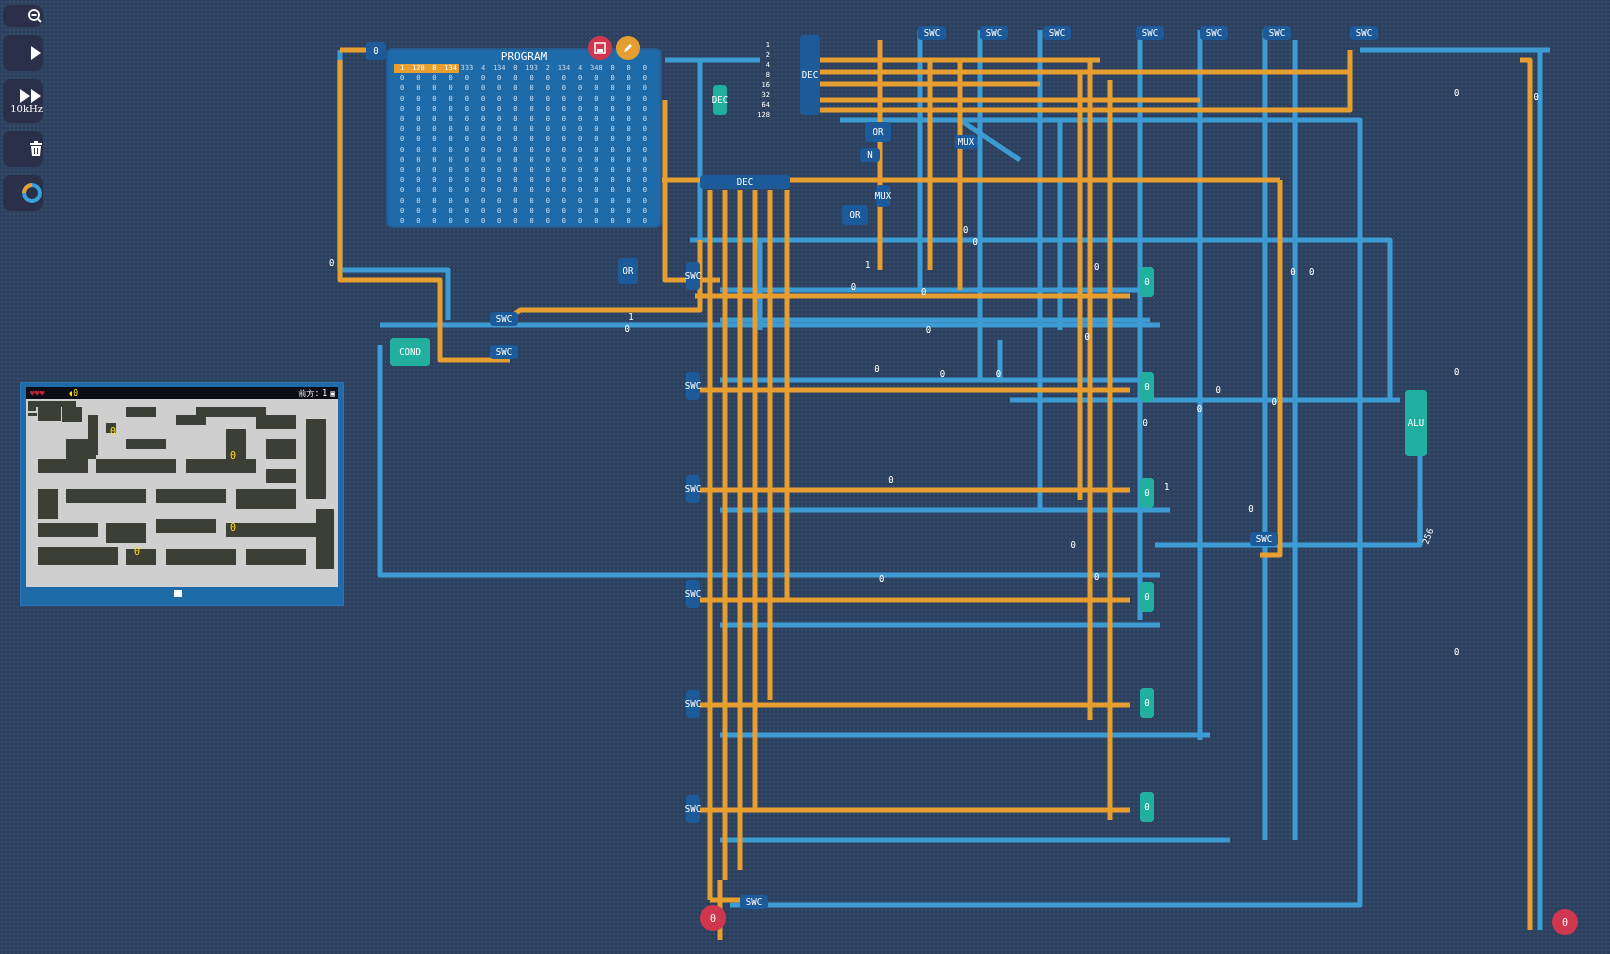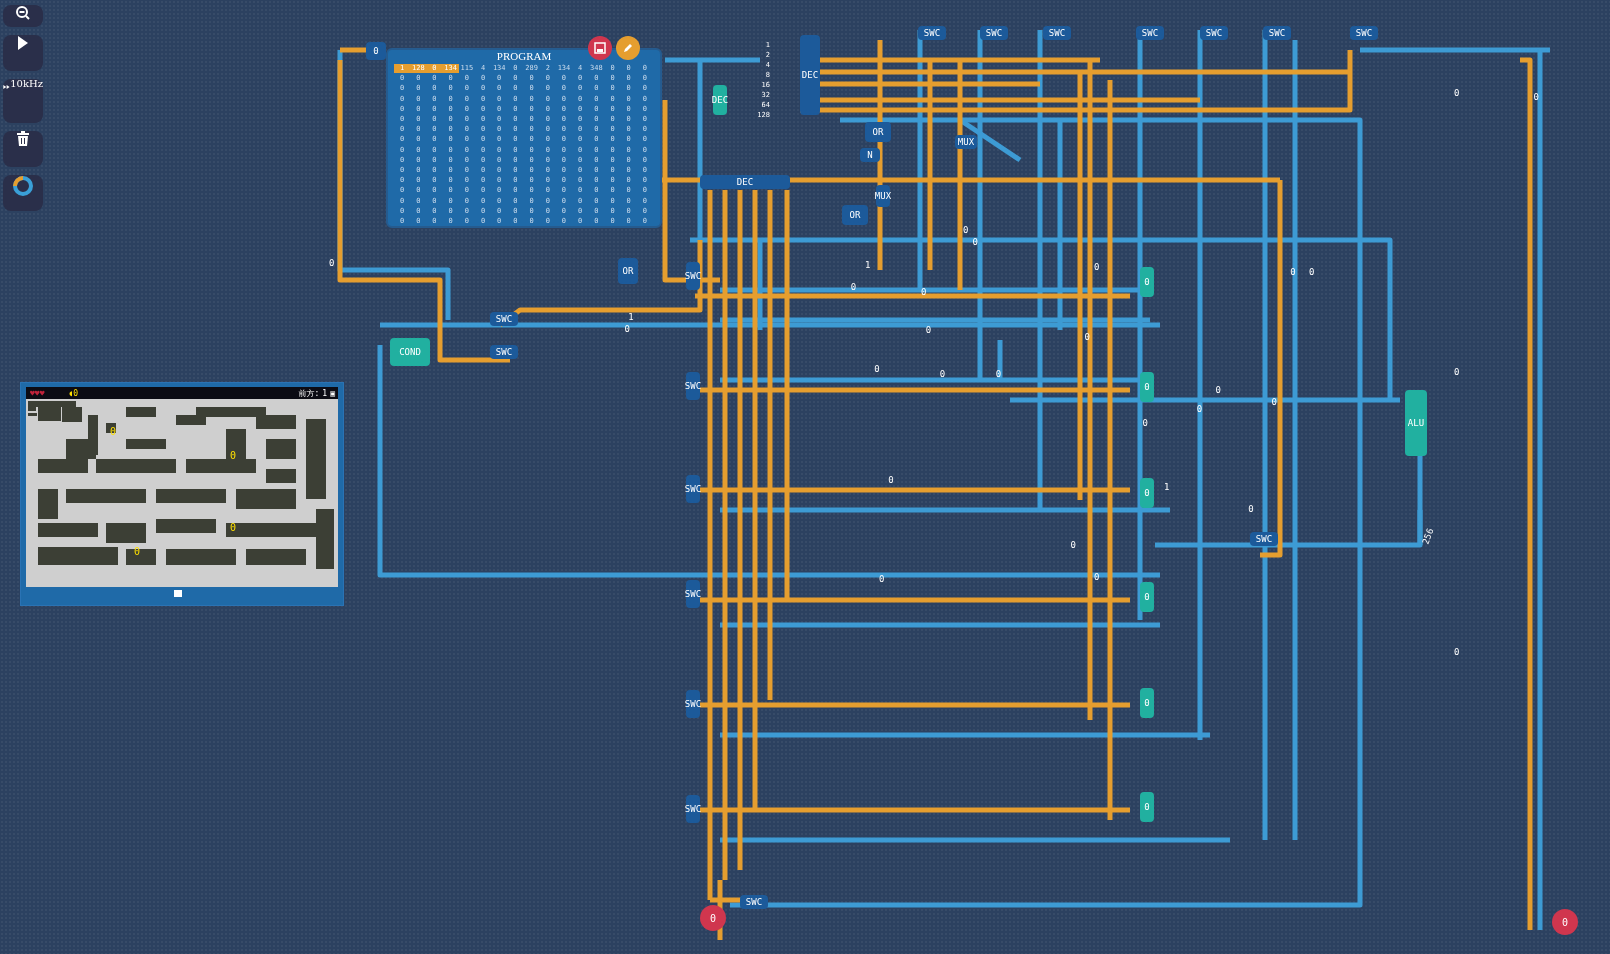--- a/index.html
+++ b/index.html
@@ -1,25 +1,25 @@
 <!DOCTYPE html>
 <html><head>
 <meta charset="utf-8">
 <style>
   html,body{margin:0;padding:0;}
   body{width:1610px;height:954px;overflow:hidden;background:#2c4160;font-family:"DejaVu Sans Mono",monospace;position:relative;
     background-image:radial-gradient(rgba(255,255,255,0.05) 1px, transparent 1px);background-size:4px 4px;}
   #canvas{position:absolute;left:0;top:0;width:1610px;height:954px;}
   .toolbar{position:absolute;left:3px;top:5px;width:40px;display:flex;flex-direction:column;gap:8px;}
-  .tbtn{width:40px;height:36px;background:#2a2f4a;border-radius:8px;display:flex;flex-direction:row;align-items:flex-start;justify-content:center;color:#fff;cursor:pointer;}
+  .tbtn{width:40px;height:36px;background:#2a2f4a;border-radius:8px;display:flex;flex-direction:column;align-items:flex-end;justify-content:center;color:#fff;cursor:pointer;}
   .tbtn.small{height:22px;}
   .tbtn.tall{height:44px;}
   .tbtn .lbl{font-family:"DejaVu Serif",serif;font-size:10px;color:#fff;line-height:10px;}
   .prog{position:absolute;left:386px;top:48px;width:272px;height:176px;background:#1f6aa8;border-radius:6px;border:2px solid #255b8f;}
-  .prog-title{position:absolute;left:0;right:0;top:0;text-align:center;color:#fff;font-size:11px;font-family:Liberation Serif, serif;}
+  .prog-title{position:absolute;left:0;right:0;top:0;text-align:center;color:#fff;font-size:11px;}
   .prog-grid{position:absolute;left:6px;top:14px;display:grid;grid-template-columns:repeat(16,16.2px);row-gap:1px;}
   .prog-grid span{font-size:7px;color:#cde;text-align:center;line-height:9.2px;}
   .prog-grid span.hl{background:#e59e2f;color:#fff;}
   .round-btn{position:absolute;width:24px;height:24px;border-radius:50%;display:flex;align-items:center;justify-content:center;color:#fff;font-size:12px;cursor:pointer;}
   .game{position:absolute;left:20px;top:382px;width:322px;height:222px;background:#1f6aa8;border:1px solid #2a73b4;}
   .game-hud{position:absolute;left:5px;top:4px;width:312px;height:12px;background:#0c0c14;color:#fff;font-size:8px;display:flex;align-items:center;}
   .game-maze{position:absolute;left:5px;top:16px;width:312px;height:188px;}
 </style>
 </head>
 <body>
@@ -308,25 +308,25 @@
   </div>
 </div>
 
 <div class="prog">
   <div class="prog-title">PROGRAM</div>
   <div class="prog-grid" id="prog-grid">
       <span class="hl">1</span>
       <span class="hl">128</span>
       <span class="hl">0</span>
       <span class="hl">134</span>
-      <span>115</span>
+      <span>333</span>
       <span>4</span>
       <span>134</span>
       <span>0</span>
-      <span>289</span>
+      <span>193</span>
       <span>2</span>
       <span>134</span>
       <span>4</span>
       <span>348</span>
       <span>0</span>
       <span>0</span>
       <span>0</span>
       <span>0</span>
       <span>0</span>
       <span>0</span>

